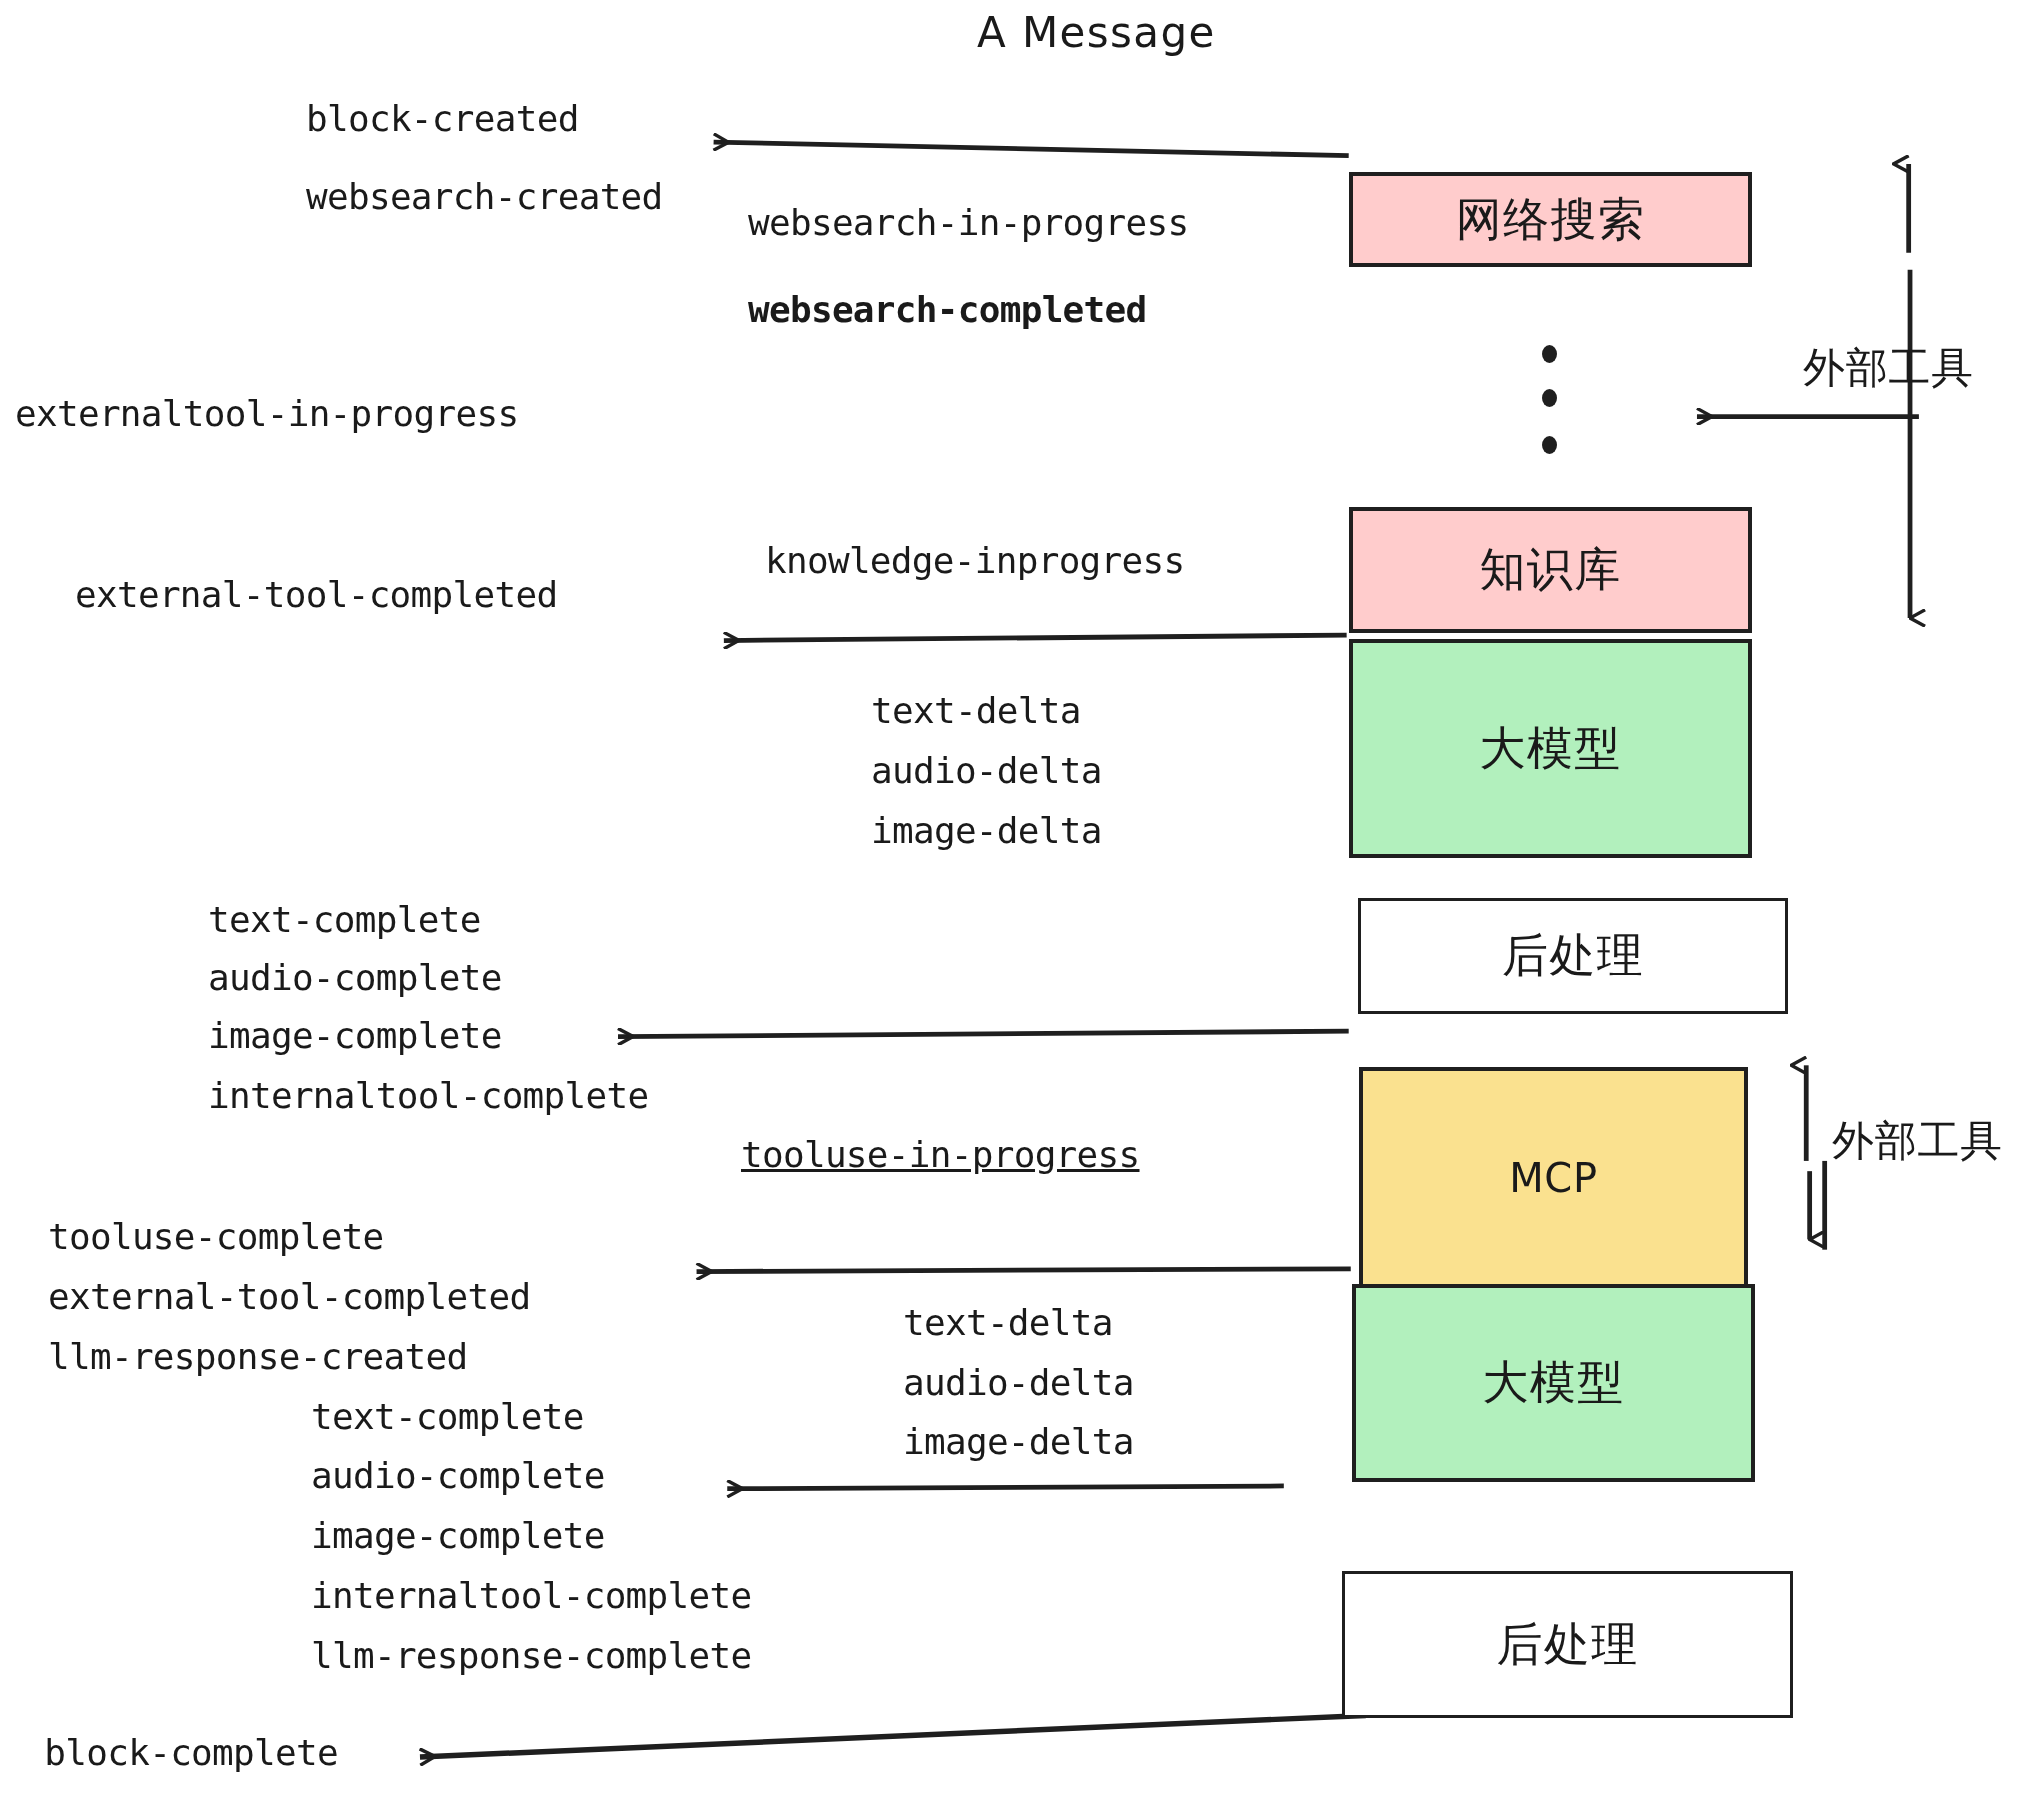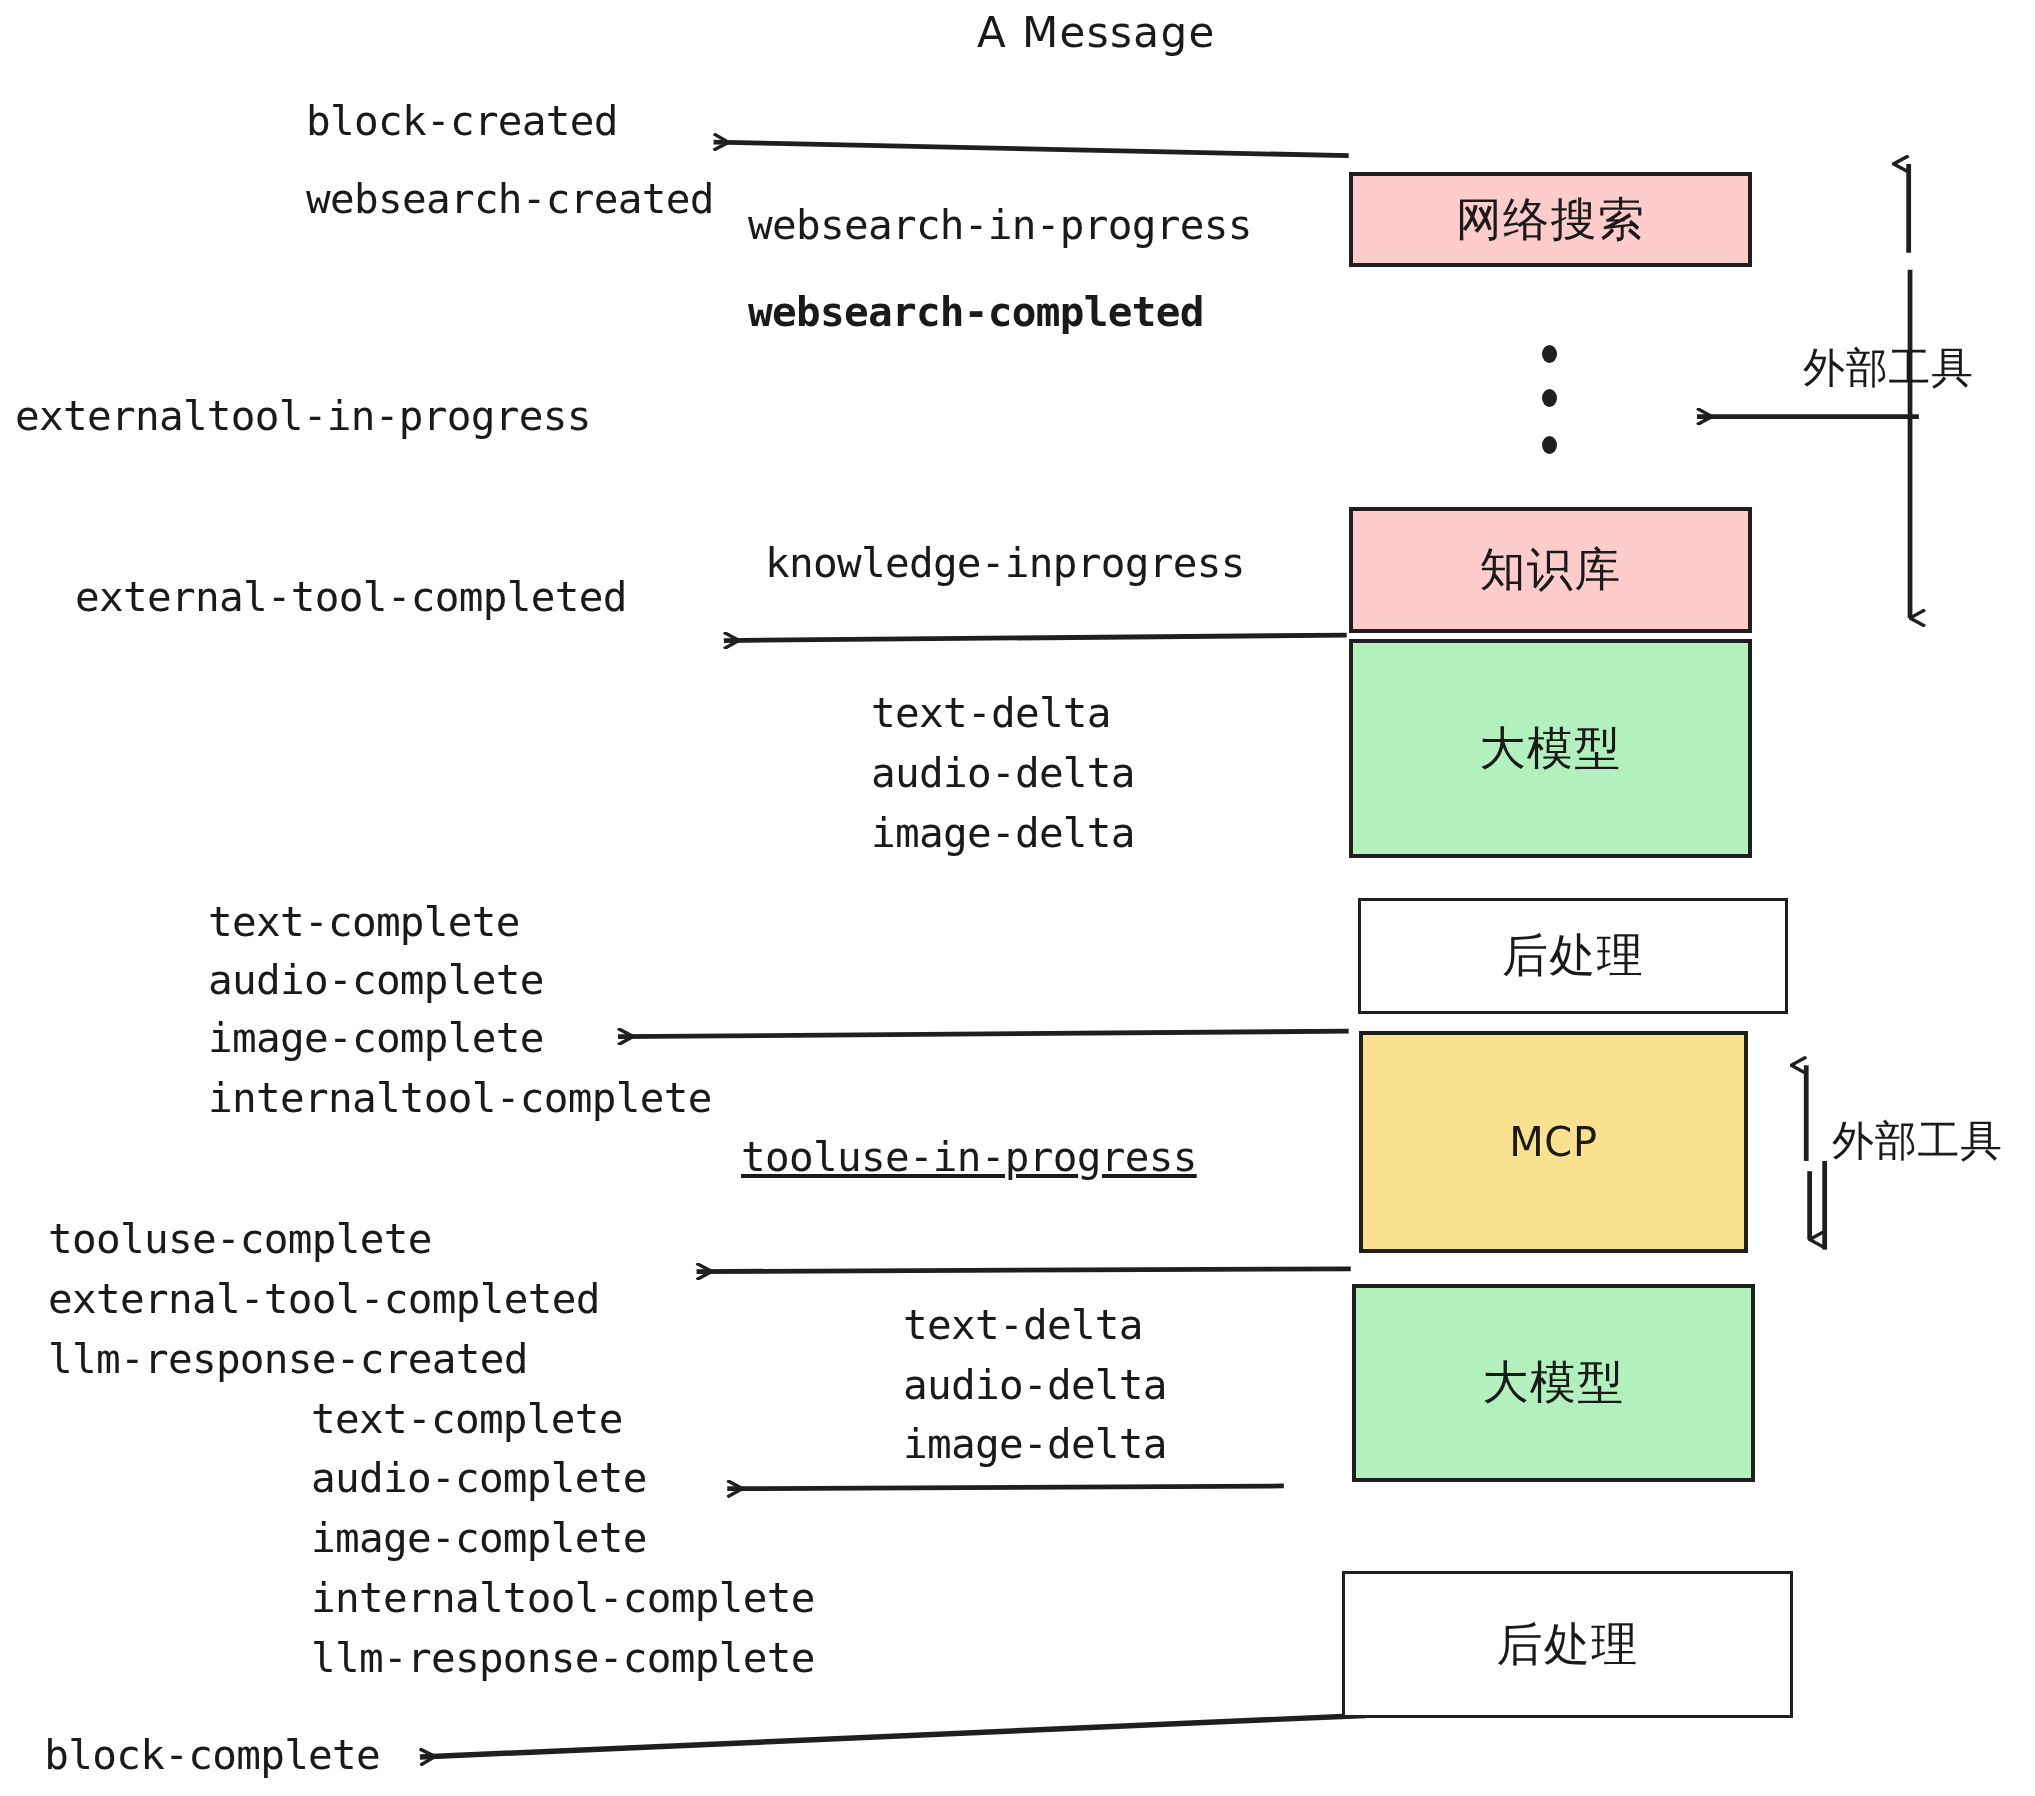--- a/index.html
+++ b/index.html
@@ -11,21 +11,21 @@
     font-family:"DejaVu Sans Mono", monospace;
     overflow:hidden;
     border-radius:20px;
   }
   svg.layer{position:absolute;left:0;top:0;width:2035px;height:1796px;}
 
   
   .evt{
     position:absolute;
     font-family:"DejaVu Sans Mono", monospace;
-    font-size:41px;
+    font-size:36px;
     letter-spacing:-0.7px;
     color:#1a1a1a;
     white-space:pre;
     line-height:1;
   }
   .title{
     position:absolute;
     font-family:"DejaVu Sans", sans-serif;
     font-size:42px;
     letter-spacing:1.4px;
@@ -38,21 +38,21 @@
     box-sizing:border-box;
     border:4.1px solid #1f1f1f;
     display:flex;
     align-items:center;
     justify-content:center;
     font-family:"DejaVu Sans", sans-serif;
     color:#1a1a1a;
     white-space:pre;
   }
   .box.cjk{font-size:46px;letter-spacing:1.4px;}
-  .box.latin{font-family:"DejaVu Sans", sans-serif;font-size:40px;letter-spacing:0.7px;}
+  .box.latin{font-family:"DejaVu Sans", sans-serif;font-size:40px;letter-spacing:0.7px;margin-top:36px;}
   .sidelabel{
     position:absolute;
     font-family:"DejaVu Sans", sans-serif;
     font-size:42px;
     letter-spacing:0.7px;
     color:#1a1a1a;
     white-space:pre;
   }
   .dot{
     position:absolute;

